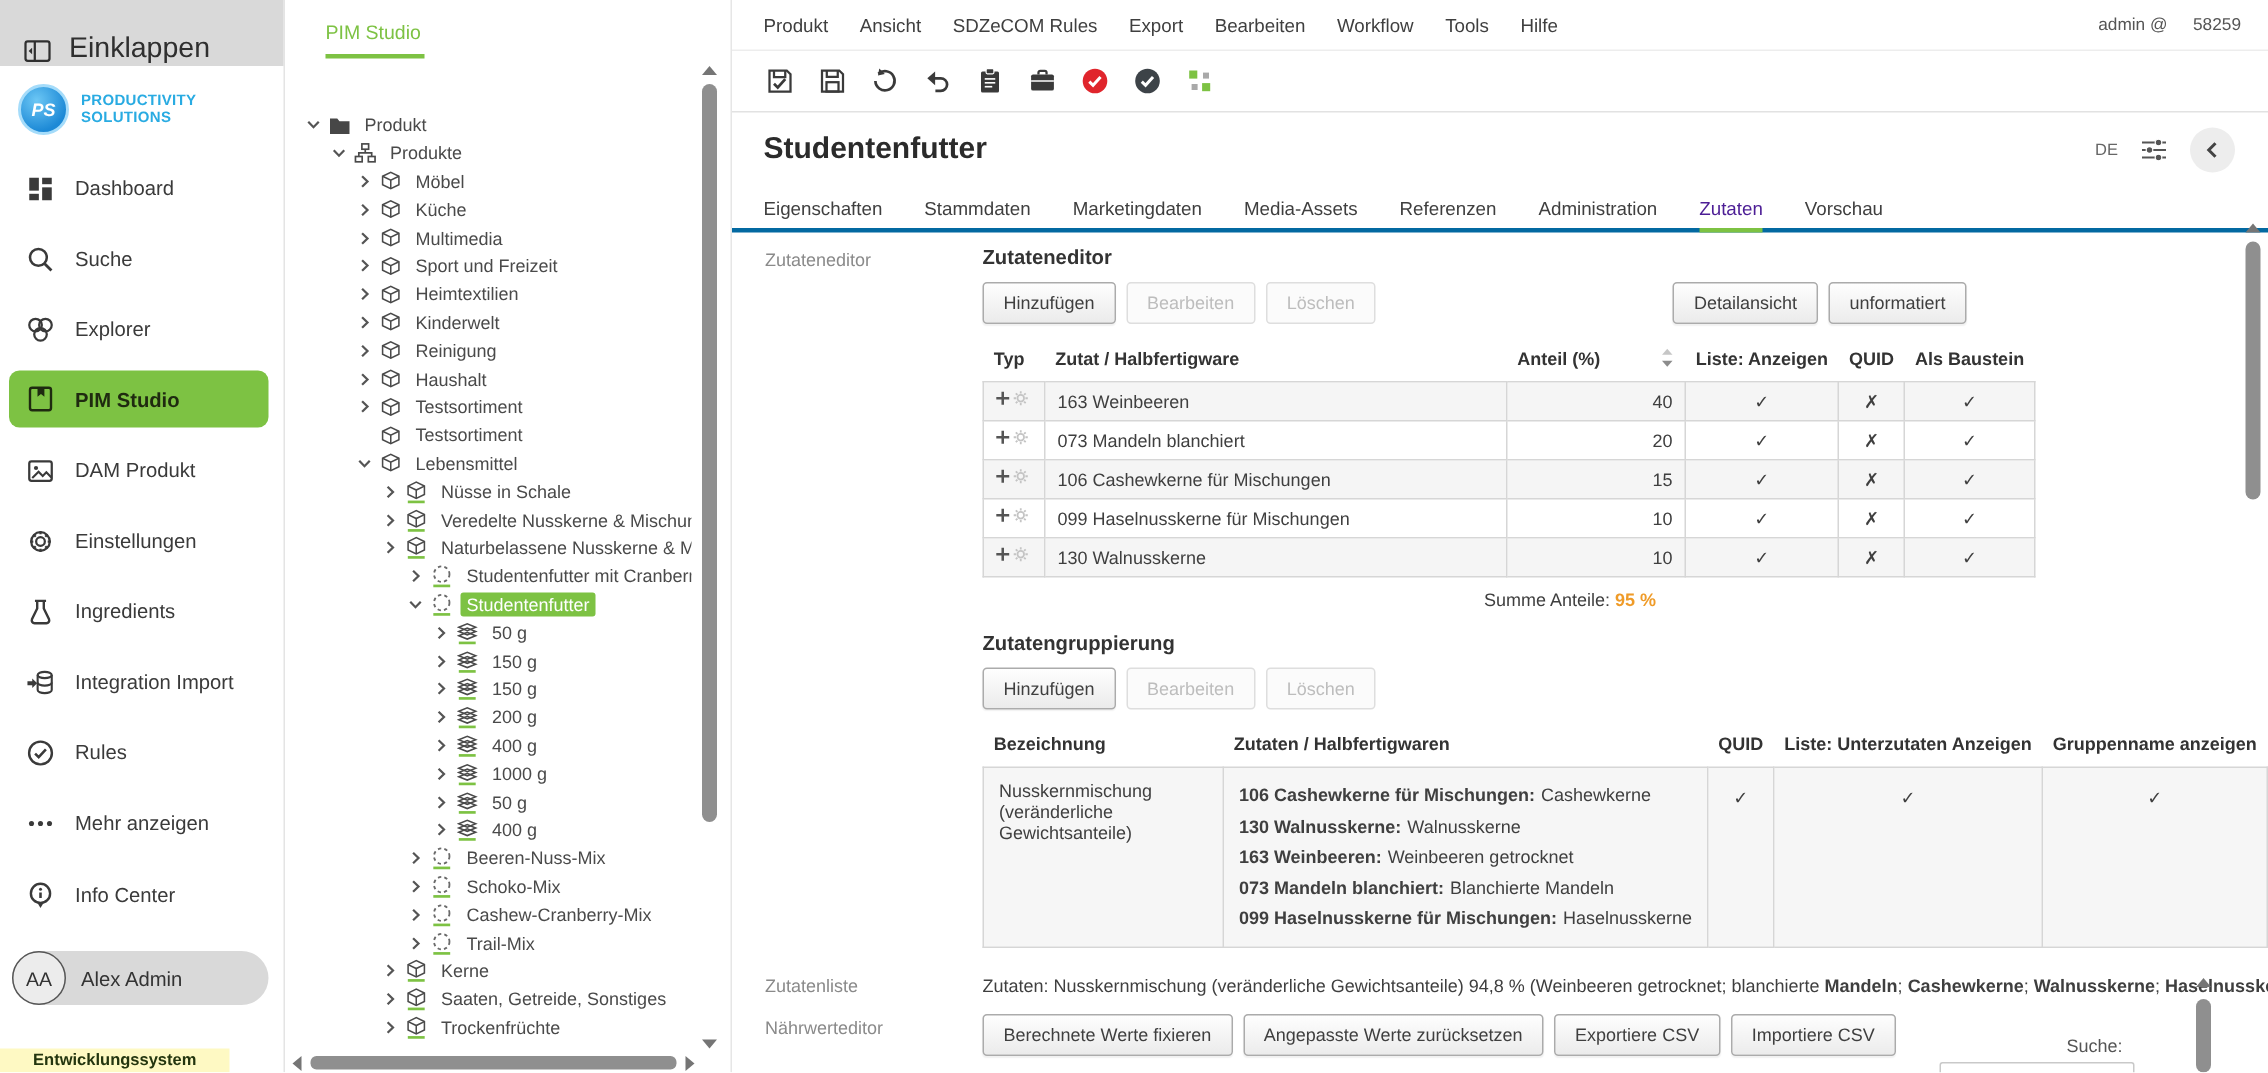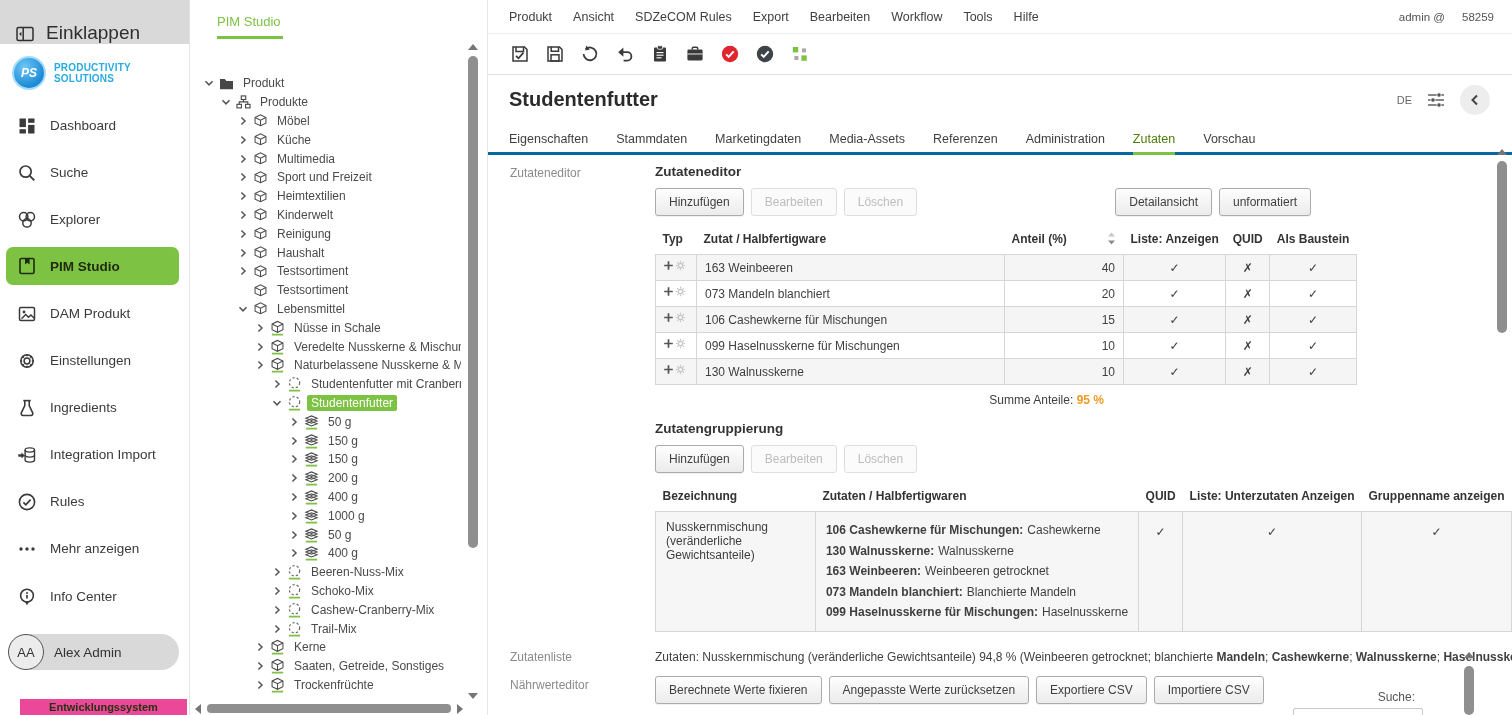--- a/index.html
+++ b/index.html
@@ -17,21 +17,21 @@
   .side-nav{flex:none;display:flex;flex-direction:column;}
   .side-item{height:47px;display:flex;align-items:center;gap:13px;padding-left:16px;font-size:13.5px;color:#3a3a3a;cursor:pointer;}
   .side-item .ic{width:21px;height:21px;flex:none;color:#3a3a3a;}
   .side-item.active{background:#7dc243;border-radius:7px;margin:4px 10px 5px 6px;padding-left:10px;height:38px;font-weight:bold;color:#1f2a10;}
   .side-item.active .ic{color:#1f2a10;}
   .side-spacer{flex:1;}
   .info-item{margin-top:0;}
   .user-pill{margin:14px 10px 0 8px;height:36px;background:#d9d9d9;border-radius:18px;display:flex;align-items:center;gap:10px;cursor:pointer;flex:none;}
   .avatar{width:36px;height:36px;border-radius:50%;background:#ececec;border:1.5px solid #555;display:flex;align-items:center;justify-content:center;font-size:13px;color:#333;flex:none;}
   .user-name{font-size:13.5px;color:#333;}
-  .env-bar{position:absolute;bottom:0;left:0;width:167px;height:16px;background:#ec4899;color:#23350e;font-weight:bold;font-size:11px;display:flex;align-items:center;justify-content:center;margin-left:20px;}
+  .env-bar{position:absolute;bottom:0;left:0;width:153px;height:16px;background:#fef9c3;color:#23350e;font-weight:bold;font-size:11px;display:flex;align-items:center;justify-content:center;}
 
   
   .tree-panel{position:absolute;left:190px;top:0;width:298px;height:715px;background:#fff;border-right:1px solid #e6e6e6;}
   .tree-tab{display:inline-block;margin:14px 0 0 27px;color:#7dc243;font-size:13px;cursor:pointer;}
   .tree-tab-underline{margin:7px 0 0 27px;width:66px;height:3px;background:#7dc243;}
   .tree{position:absolute;top:74px;left:4px;right:26px;bottom:4px;overflow:hidden;}
   .tnode{height:18.8px;display:flex;align-items:center;font-size:12px;color:#4a4a4a;white-space:nowrap;cursor:pointer;}
   .tnode .chev{width:14px;height:14px;flex:none;display:flex;align-items:center;justify-content:center;}
   .tnode .ic{width:17px;height:17px;flex:none;margin:0 4px 0 2px;}
   .tnode .lbl{padding:1px 4px;border-radius:2px;}
@@ -60,21 +60,21 @@
   .admin-box{position:absolute;right:18px;top:0;height:34px;display:flex;align-items:center;gap:17px;font-size:11.5px;color:#555;}
   .toolbar{height:41px;border-bottom:1px solid #e2e2e2;display:flex;align-items:center;gap:12px;padding-left:20px;}
   .tool-btn{width:23px;height:23px;display:flex;align-items:center;justify-content:center;cursor:pointer;color:#3a3a3a;background:none;border:none;}
   .title-row{height:51px;position:relative;}
   .page-title{position:absolute;left:21px;top:13px;font-size:20px;font-weight:bold;color:#2b2b2b;}
   .title-controls{position:absolute;right:22px;top:10px;display:flex;align-items:center;gap:15px;}
   .lang{font-size:11px;color:#666;cursor:pointer;}
   .circle-btn{width:30px;height:30px;border-radius:50%;background:#ededed;display:flex;align-items:center;justify-content:center;cursor:pointer;border:none;}
   .tabs{height:29px;display:flex;gap:28px;padding-left:21px;border-bottom:3px solid #0369a1;font-size:12.5px;}
   .tab{line-height:26px;height:29px;cursor:pointer;color:#3f3f3f;border-bottom:3px solid transparent;}
-  .tab.active{color:#4d7c0f;border-bottom-color:#7dc243;}
+  .tab.active{color:#4c1d95;border-bottom-color:#7dc243;}
 
   .content{position:absolute;top:154px;left:0;right:0;bottom:0;overflow:hidden;}
   .crow{display:flex;}
   .row-a{margin-top:10px;}
   .row-b{margin-top:16px;}
   .row-c{margin-top:12px;}
   .gutter{width:167px;flex:none;padding-left:22px;font-size:12px;color:#8a8a8a;padding-top:2px;}
   .cbody{flex:1;min-width:0;}
   .sec{font-size:13.5px;font-weight:bold;color:#333;}
   .btn-row{display:flex;gap:7px;margin:9px 0 12px;position:relative;width:656px;}

